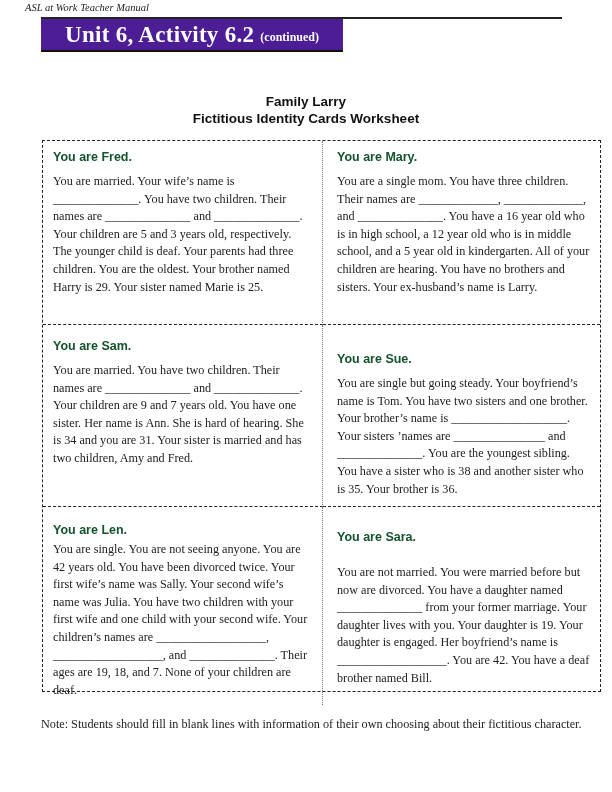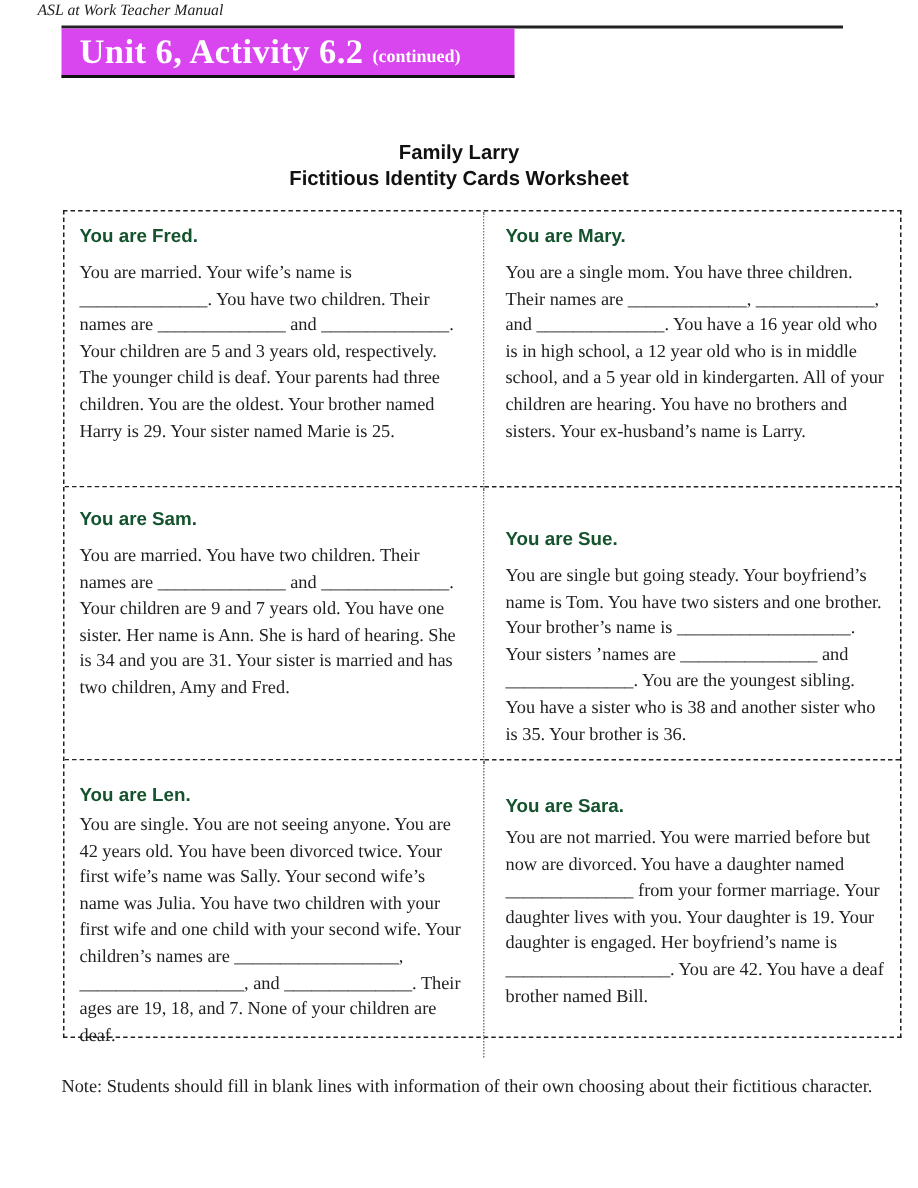--- a/index.html
+++ b/index.html
@@ -9,22 +9,22 @@
     }
     .running-head {
       position: absolute; left: 25px; top: 2px;
       font-style: italic; font-size: 10.5px; color: #222;
     }
     .rule-line {
       position: absolute; left: 41px; top: 17px; width: 521px; height: 2px; background: #222;
     }
     .banner {
       position: absolute; left: 41px; top: 19px; width: 302px; height: 33px;
-      background: #d946ef; border-bottom: 2px solid #111;
-      color: #ffffff; box-sizing: border-box; padding-left: 12px;
+      background: #4c1d95; border-bottom: 2px solid #111;
+      color: #ffffff; box-sizing: border-box; padding-left: 24px;
       display: flex; align-items: center;
     }
     .banner-title { font-size: 23px; font-weight: bold; letter-spacing: 0.3px; }
     .banner-sub { font-size: 12px; font-weight: bold; margin-left: 6px; margin-top: 6px; }
 
     .title-block {
       position: absolute; left: 0; width: 612px; top: 93px; text-align: center;
       font-family: "Liberation Sans", "DejaVu Sans", sans-serif; font-weight: bold;
       font-size: 13.5px; line-height: 17px; color: #111;
     }
@@ -40,21 +40,21 @@
     .card.left { border-right: 1px dotted #777; }
     .card.row1, .card.row2 { border-bottom: 1.3px dashed #222; }
     .card.right { padding-left: 14px; }
     .card-title {
       font-family: "Liberation Sans", "DejaVu Sans", sans-serif; font-weight: bold;
       font-size: 12.5px; color: #14532d; margin: 0 0 8px 0; line-height: 16px;
     }
     .card-text {
       font-size: 12.2px; line-height: 17.6px; color: #222; margin: 0;
     }
-    .card.sara .card-title { margin-top: 14px; margin-bottom: 5px; }
+    .card.sara .card-title { margin-top: 14px; margin-bottom: 19px; }
     .card.len { padding-top: 3px; }
     .card.len .card-title { margin-bottom: 3px; margin-top: 12px; }
     .card.sam { padding-top: 13px; }
     .card.sue .card-title { margin-top: 18px; }
 
     .note {
       position: absolute; left: 41px; top: 716px; width: 560px;
       font-size: 12.2px; line-height: 17.5px; color: #222;
     }
     .page-number {

